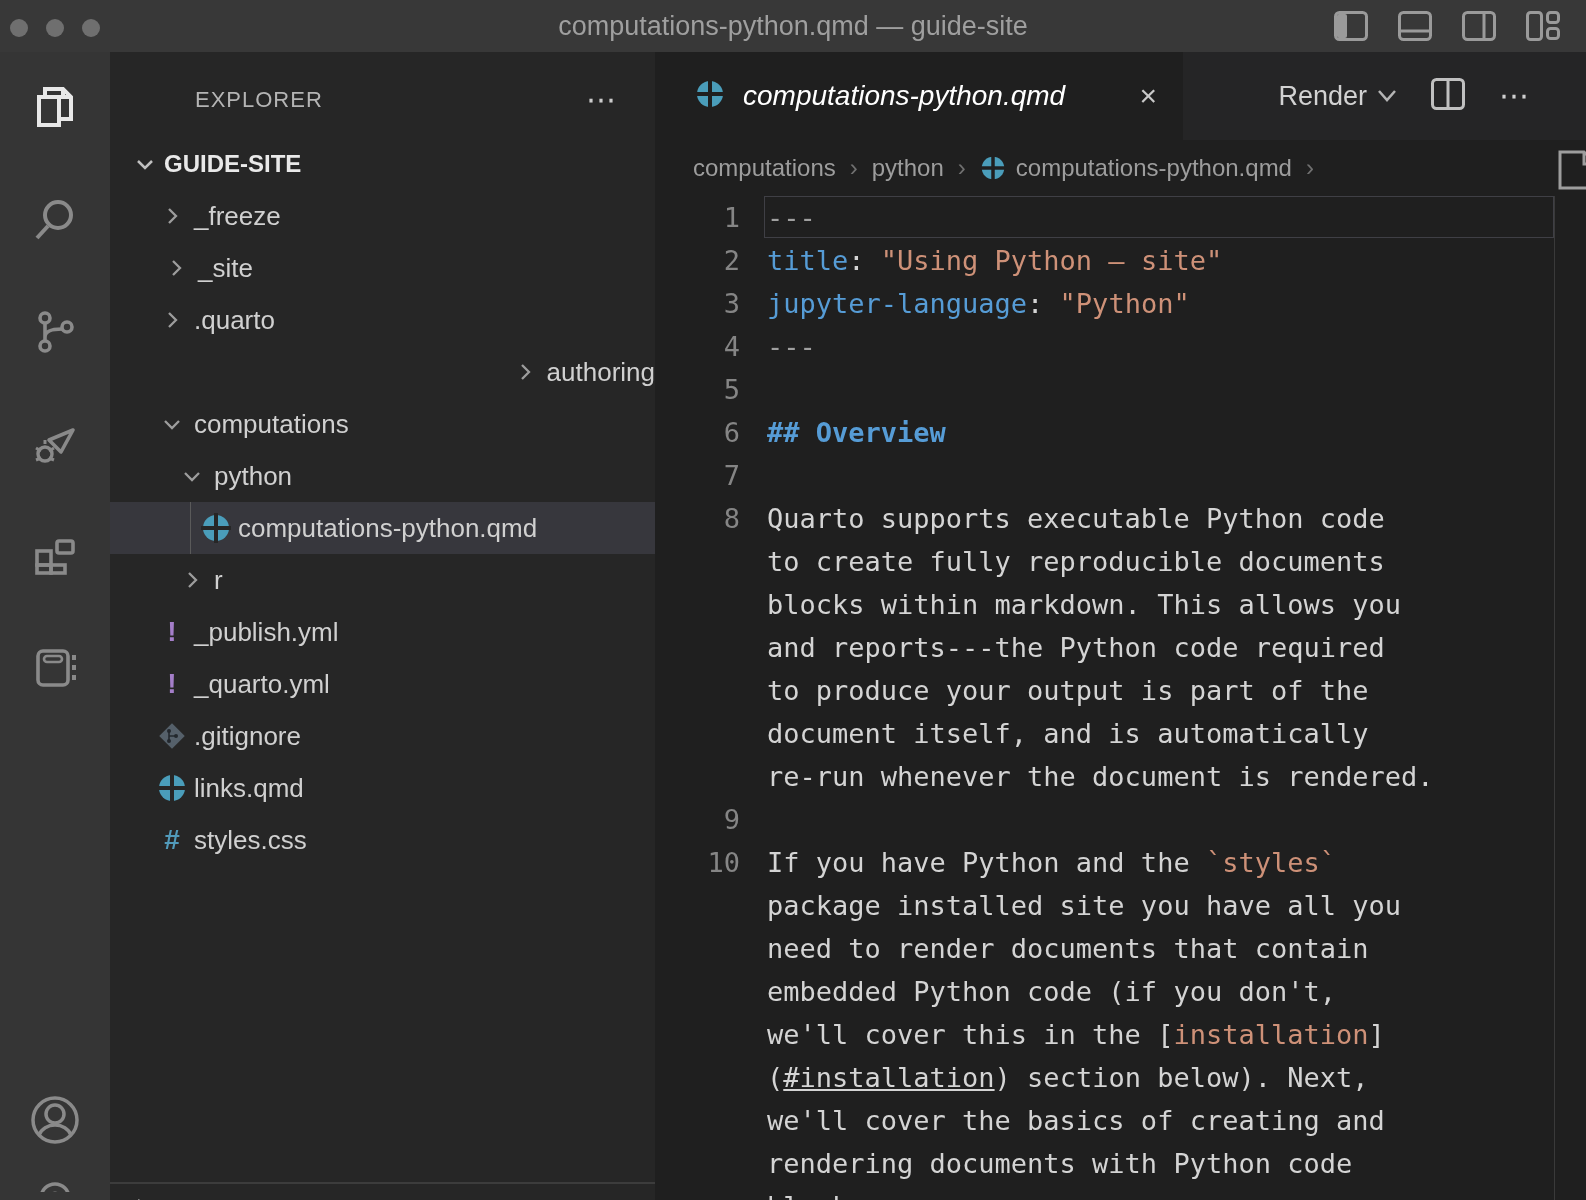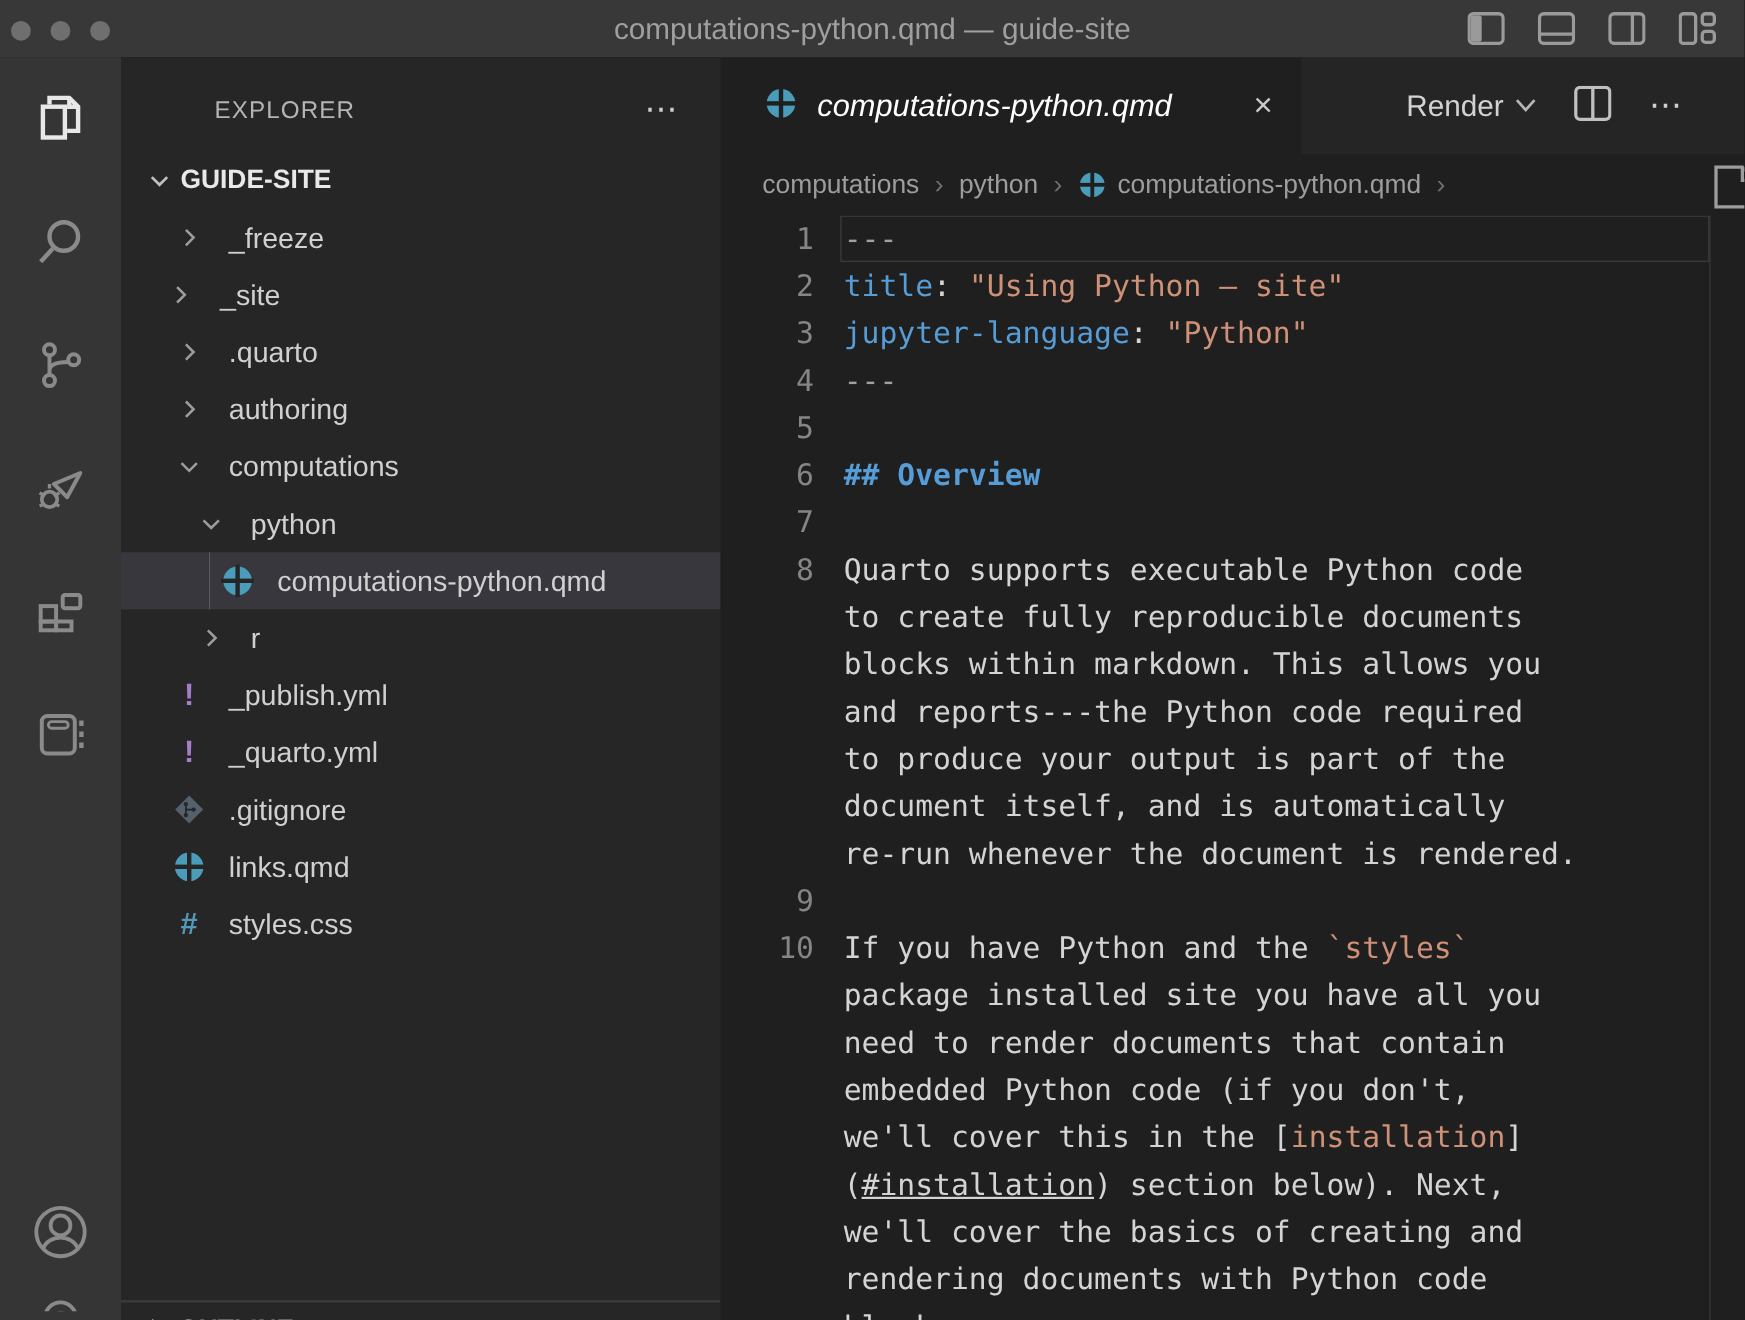--- a/index.html
+++ b/index.html
@@ -36,21 +36,21 @@
                  margin-top:14px; }
   .section-row .chev { width:30px; display:flex; justify-content:center; }
   .section-row .sec-label { color:#e9e9e9; font-size:24px; font-weight:bold; margin-left:4px; }
   .tree { }
   .tree-row { height:52px; display:flex; align-items:center; color:#d0d0d0;
               font-size:26px; position:relative; cursor:default; }
   .tree-row.selected { background:#37373d; }
   .tree-row.selected::before { content:""; position:absolute; left:80px; top:0; bottom:0;
               width:1px; background:#5a5a5a; }
   .glyph-slot { width:44px; display:flex; justify-content:center; align-items:center; flex:none; }
-  .tree-label { margin-left:14px; white-space:nowrap; }
+  .tree-label { margin-left:0; white-space:nowrap; }
   .file-glyph { font-weight:bold; font-size:28px; }
   .outline-row { position:absolute; left:0; right:0; bottom:-34px; height:52px;
                  border-top:2px solid #3c3c3c; display:flex; align-items:center; padding-left:20px; }
   .outline-row .sec-label { color:#e9e9e9; font-size:24px; font-weight:bold; margin-left:10px; }
 
   
   .editor { width:931px; display:flex; flex-direction:column; background:#1f1f1f; }
   .tabbar { height:88px; background:#252526; display:flex; align-items:stretch; }
   .tab { width:528px; background:#1f1f1f; display:flex; align-items:center; padding:0 26px 0 40px; }
   .tab-label { color:#ffffff; font-size:28px; font-style:italic; margin-left:18px; flex:1; white-space:nowrap; }
@@ -206,37 +206,37 @@
     </div>
     <div class="tree" id="file-tree">
         <div class="tree-row" style="padding-left: 40px;">
           <span class="glyph-slot">
             <svg width="22" height="22" viewBox="0 0 22 22">
               <polyline points="8,4 15,11 8,18" fill="none" stroke="#9d9d9d" stroke-width="2.3"></polyline>
             </svg>
           </span>
           <span class="tree-label">_freeze</span>
         </div>
-        <div class="tree-row" style="padding-left: 32px;">
+        <div class="tree-row" style="padding-left: 44px;">
           <span class="glyph-slot">
             <svg width="22" height="22" viewBox="0 0 22 22">
               <polyline points="8,4 15,11 8,18" fill="none" stroke="#9d9d9d" stroke-width="2.3"></polyline>
             </svg>
           </span>
           <span class="tree-label">_site</span>
         </div>
         <div class="tree-row" style="padding-left: 40px;">
           <span class="glyph-slot">
             <svg width="22" height="22" viewBox="0 0 22 22">
               <polyline points="8,4 15,11 8,18" fill="none" stroke="#9d9d9d" stroke-width="2.3"></polyline>
             </svg>
           </span>
           <span class="tree-label">.quarto</span>
         </div>
-        <div class="tree-row" style="padding-left: 40px;">
+        <div class="tree-row" style="padding-left: 40px; justify-content: flex-end;">
           <span class="glyph-slot">
             <svg width="22" height="22" viewBox="0 0 22 22">
               <polyline points="8,4 15,11 8,18" fill="none" stroke="#9d9d9d" stroke-width="2.3"></polyline>
             </svg>
           </span>
           <span class="tree-label">authoring</span>
         </div>
         <div class="tree-row" style="padding-left: 40px;">
           <span class="glyph-slot">
             <svg width="22" height="22" viewBox="0 0 22 22">

